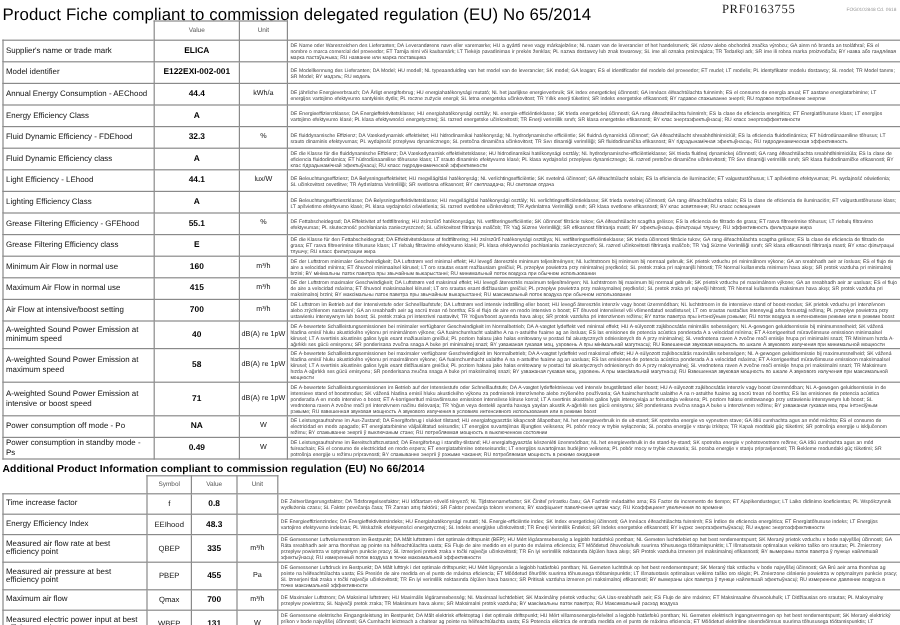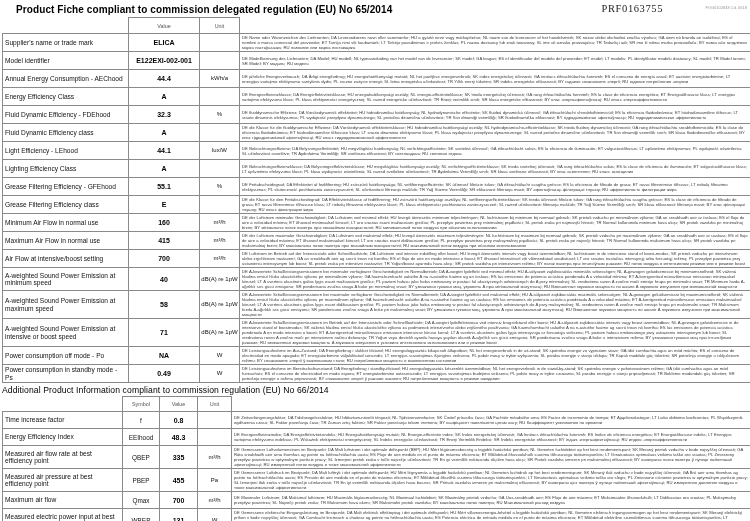--- a/index.html
+++ b/index.html
@@ -7,22 +7,22 @@
     width: 750px; height: 521px;
     background: #ffffff;
     color: #000;
     font-family: "Liberation Sans", sans-serif;
     overflow: hidden;
   }
   .page { padding: 2px 1px 0 2px; }
 
   .hdr { position: relative; height: 14px; margin-bottom: 1px; }
   .title-main {
-    font-size: 10px; font-weight: bold; letter-spacing: 0.1px;
-    position: absolute; left: 14px; top: 2px; white-space: nowrap;
+    font-size: 14px; font-weight: normal; letter-spacing: 0.1px;
+    position: absolute; left: 0; top: 2px; white-space: nowrap;
   }
   .doc-number {
     position: absolute; right: 86px; top: 1px;
     font-size: 10.5px; color: #1c1c1c; letter-spacing: 0.6px; white-space: nowrap; font-family: Liberation Serif, serif;
   }
   .doc-code {
     position: absolute; right: 2px; top: 3px;
     font-size: 4px; color: #999; white-space: nowrap;
   }
 
@@ -39,21 +39,21 @@
   td.c-val   { font-size: 7px; font-weight: bold; text-align: center; color: #000; }
   td.c-unit  { font-size: 6px; line-height: 6.6px; text-align: center; color: #111; padding: 0 1px; }
   td.c-desc  {
     font-size: 4.2px; line-height: 5px; color: #3a3a3a;
     padding: 1px 2px; text-align: left; word-spacing: 0.2px;
   }
   #table1 td { height: 15px; }
   #table2 td { height: 14px; }
 
   .title-section {
-    font-size: 8.6px; font-weight: normal; letter-spacing: 0.1px;
+    font-size: 8.6px; font-weight: bold; letter-spacing: 0.1px;
     margin: 2px 0 1px 0; white-space: nowrap;
   }
 </style>
 </head>
 <body>
 
 <div class="page">
 
   <div class="hdr">
     <div class="title-main">Product Fiche compliant to commission delegated regulation (EU) No 65/2014</div>

